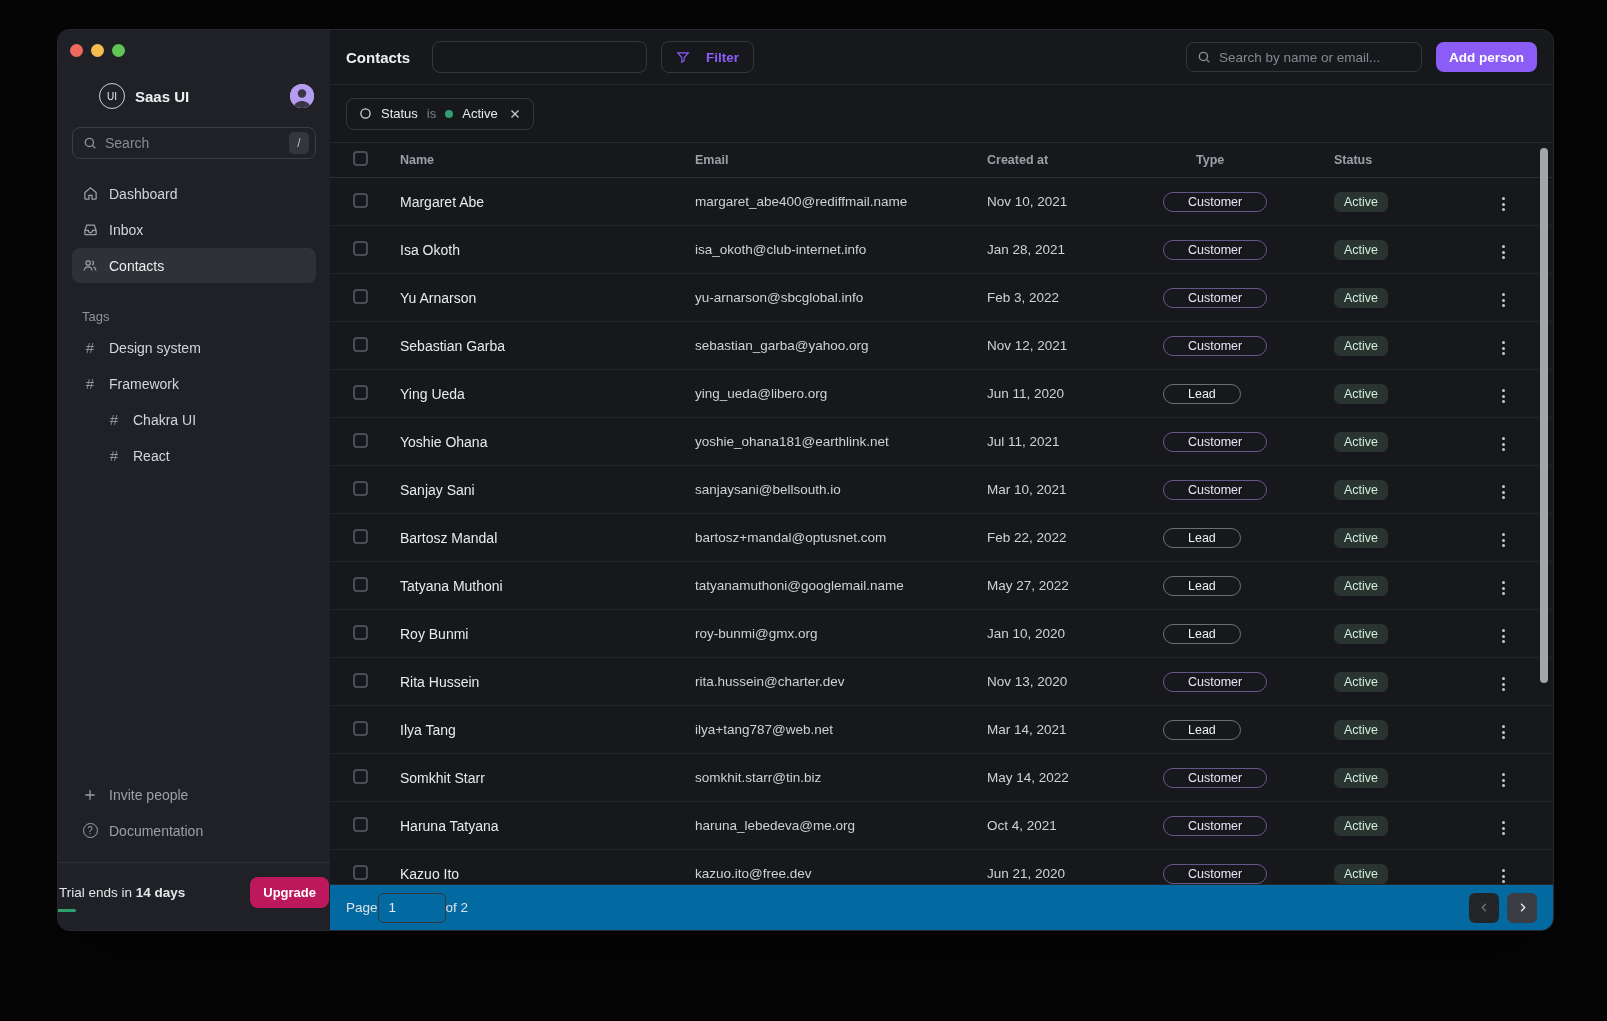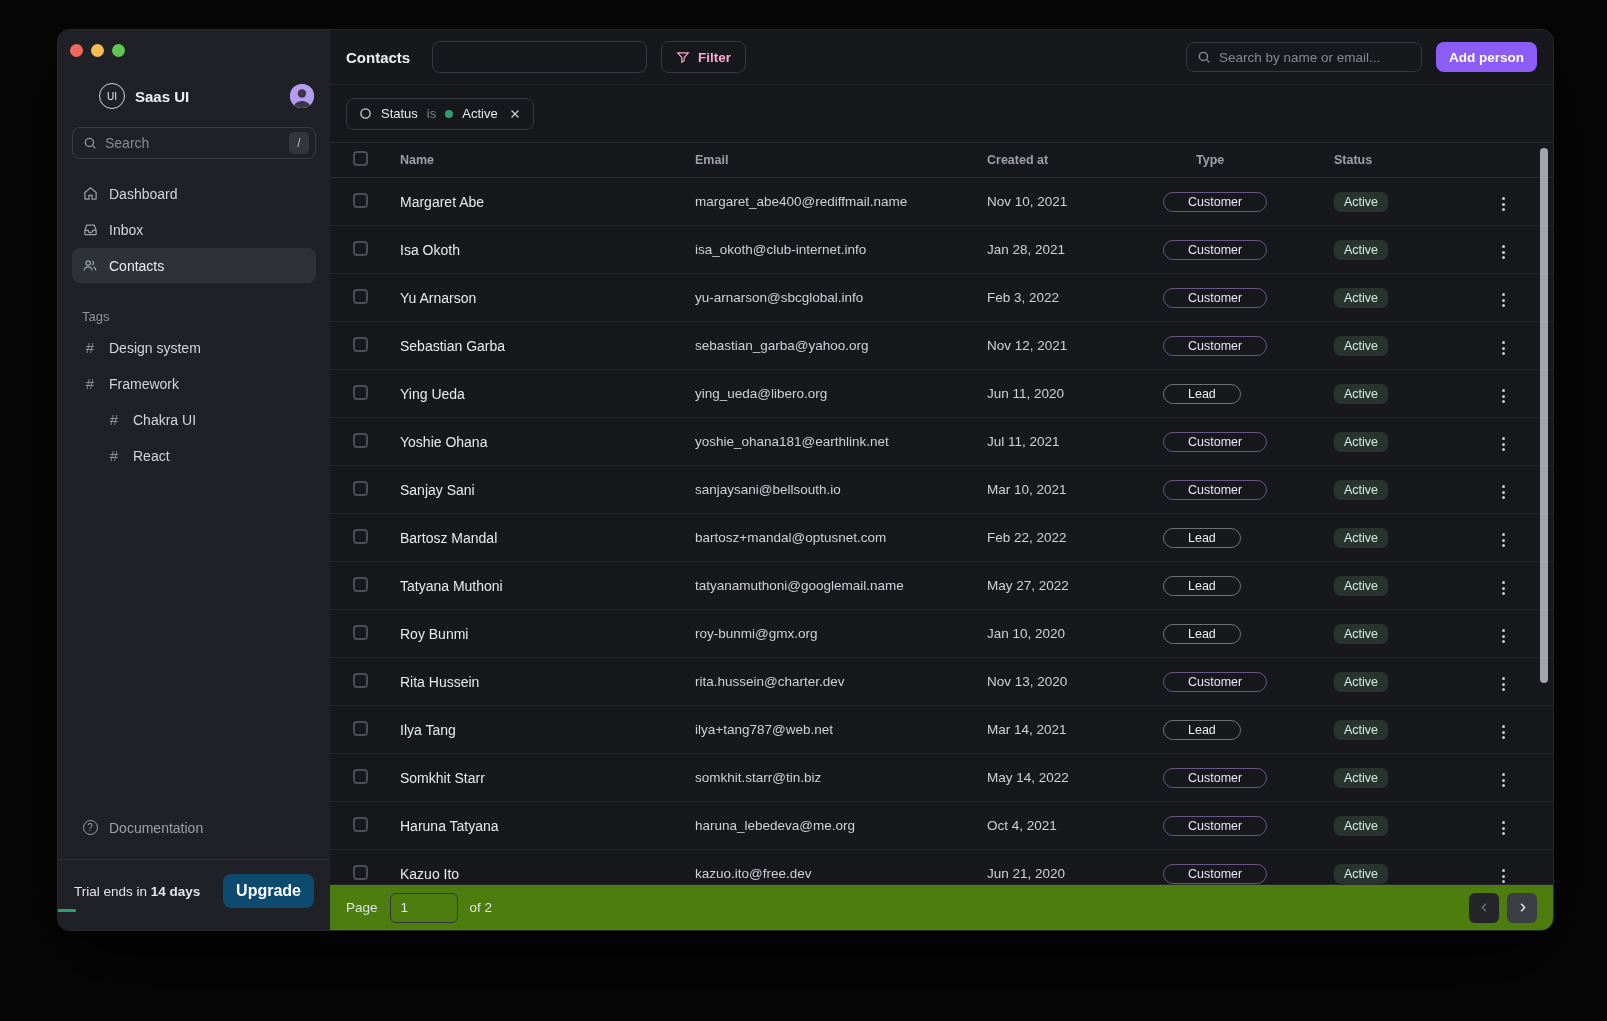--- a/index.html
+++ b/index.html
@@ -30,41 +30,41 @@
   .nav-item{height:35px;display:flex;align-items:center;gap:11px;padding:0 10px;border-radius:8px;
     color:#d2d5d9;font-size:14px;cursor:pointer;}
   .nav-item .ic{color:#9ba0a8;display:flex;width:16px;justify-content:center;flex:none;}
   .nav-item.active{background:#2e3237;color:#e9ebed;}
   .nav-item.muted{color:#9ba0a8;}
   .tags-heading{margin:26px 0 6px 24px;font-size:13px;color:#8d929a;}
   .hash{color:#8d929a;font-size:15px;font-weight:400;width:16px;text-align:center;flex:none;}
   .nav-item.indent{padding-left:34px;}
   .side-bottom{margin:auto 14px 0;display:flex;flex-direction:column;gap:1px;padding-bottom:8px;}
   .side-divider{border-top:1px solid #2c2f34;margin:6px 0 0;}
-  .trial-row{display:flex;align-items:center;gap:8px;padding:14px 16px 22px;}
+  .trial-row{display:flex;align-items:center;gap:8px;padding:14px 1px 22px;}
   .trial-text{font-size:13.5px;color:#e3e5e8;flex:1;}
   .trial-text b{font-weight:700;}
-  .upgrade{background:#0c4a6e;color:#fff;font-weight:700;font-size:16px;border:none;border-radius:8px;
+  .upgrade{background:#be185d;color:#fff;font-weight:700;font-size:13px;border:none;border-radius:8px;
     padding:8px 13px;}
   .progress{position:absolute;left:0;bottom:18px;width:18px;height:3px;background:#2f9e6e;border-radius:0 2px 2px 0;}
   .qmark{width:15px;height:15px;border:1.4px solid #9ba0a8;border-radius:50%;font-size:10px;display:flex;
     align-items:center;justify-content:center;color:#9ba0a8;}
 
   
   .main{flex:1;min-width:0;display:flex;flex-direction:column;background:#17181c;position:relative;}
   .main-header{height:55px;flex:none;display:flex;align-items:center;gap:14px;padding:0 16px;
     border-bottom:1px solid #26282d;}
   .page-title{font-size:15px;font-weight:700;color:#eceef0;margin-right:8px;}
   .segmented{display:flex;border:1px solid #34373d;border-radius:8px;height:32px;overflow:hidden;background:transparent;}
   .segment{padding:0 14px;display:flex;align-items:center;font-size:13.5px;font-weight:600;color:#d7dade;
     border:none;border-right:1px solid #34373d;background:transparent;margin-top:36px;}
   .segment:last-child{border-right:none;}
   .segment.active{background:#3a3e45;color:#fff;}
-  .filter-btn{height:32px;border:1px solid #34373d;border-radius:8px;display:flex;align-items:center;gap:8px;
-    padding:0 14px;font-size:13.5px;font-weight:600;color:#f9a8d4;background:transparent;}
+  .filter-btn{height:32px;border:1px solid #34373d;border-radius:8px;display:flex;align-items:center;gap:16px;
+    padding:0 14px;font-size:13.5px;font-weight:600;color:#8b5cf6;background:transparent;}
   .spacer{flex:1;}
   .top-search{width:236px;height:30px;border:1px solid #34373d;border-radius:8px;display:flex;align-items:center;
     gap:8px;padding:0 10px;color:#878c93;flex:none;}
   .top-search input{flex:1;min-width:0;background:none;border:none;color:#e6e8ea;font-size:13.5px;}
   .top-search input::placeholder{color:#84888f;}
   .add-btn{height:30px;background:#8b5cf6;border:none;border-radius:8px;color:#fff;font-weight:700;
     font-size:13.5px;padding:0 13px;flex:none;}
 
   .filter-bar{height:58px;flex:none;display:flex;align-items:center;padding:0 16px;border-bottom:1px solid #26282d;}
   .chip{height:32px;border:1px solid #34373d;border-radius:8px;display:flex;align-items:center;gap:9px;
@@ -89,22 +89,22 @@
     background:transparent;cursor:pointer;}
   .badge-type{display:inline-block;border:1px solid rgba(183,148,244,.5);color:#e9e2f7;border-radius:999px;
     padding:2px 24px;font-size:12.5px;}
   .badge-type.lead{border-color:rgba(255,255,255,.38);color:#eef0f2;}
   .badge-status{display:inline-block;background:rgba(154,230,180,.14);color:#cfeedd;border-radius:7px;
     padding:3px 10px;font-size:12.5px;}
   .kebab{display:inline-flex;flex-direction:column;gap:2.5px;margin-left:30px;padding:4px;cursor:pointer;}
   .kebab i{width:3px;height:3px;background:#c6c9cd;border-radius:50%;}
   .scroll-thumb{position:absolute;right:5px;top:5px;width:8px;height:535px;background:#a2a6ab;border-radius:4px;}
 
-  .tfoot{height:46px;flex:none;border-top:1px solid #26282d;background:#4d7c0f;display:flex;align-items:center;
-    gap:12px;padding:18px 16px;position:relative;z-index:2;}
+  .tfoot{height:46px;flex:none;border-top:1px solid #26282d;background:#0369a1;display:flex;align-items:center;
+    padding:18px 16px;position:relative;z-index:2;}
   .page-label,.page-of{font-size:13.5px;color:#dfe2e5;}
   .page-input{width:68px;height:30px;background:transparent;border:1px solid #34373d;border-radius:6px;
     color:#e6e8ea;font-size:13.5px;padding:0 10px;}
   .pager{margin-left:auto;display:flex;gap:8px;}
   .pg-btn{width:30px;height:30px;border-radius:6px;border:none;display:flex;align-items:center;justify-content:center;}
   .pg-prev{background:#232528;color:#696e74;}
   .pg-next{background:#3a3d43;color:#e8eaec;}
   svg{display:block;}
 </style>
 </head>
@@ -185,20 +185,29 @@
         <span class="hash">#</span>
         <span>Chakra UI</span>
       </div>
       <div class="nav-item indent">
         <span class="hash">#</span>
         <span>React</span>
       </div>
     </nav>
 
     <div class="side-bottom">
+      <div class="nav-item muted">
+        <span class="ic">
+          <svg width="14" height="14" viewBox="0 0 24 24" fill="none" stroke="currentColor" stroke-width="2.2">
+              <line x1="12" y1="4" x2="12" y2="20"></line>
+              <line x1="4" y1="12" x2="20" y2="12"></line>
+            </svg>
+        </span>
+        <span>Invite people</span>
+      </div>
       <div class="nav-item muted">
         <span class="ic">
             <span class="qmark">?</span>
           </span>
         <span>Documentation</span>
       </div>
     </div>
     <div class="side-divider"></div>
     <div class="trial-row">
       <span class="trial-text"><span>Trial ends in </span><b>14 days</b></span>

